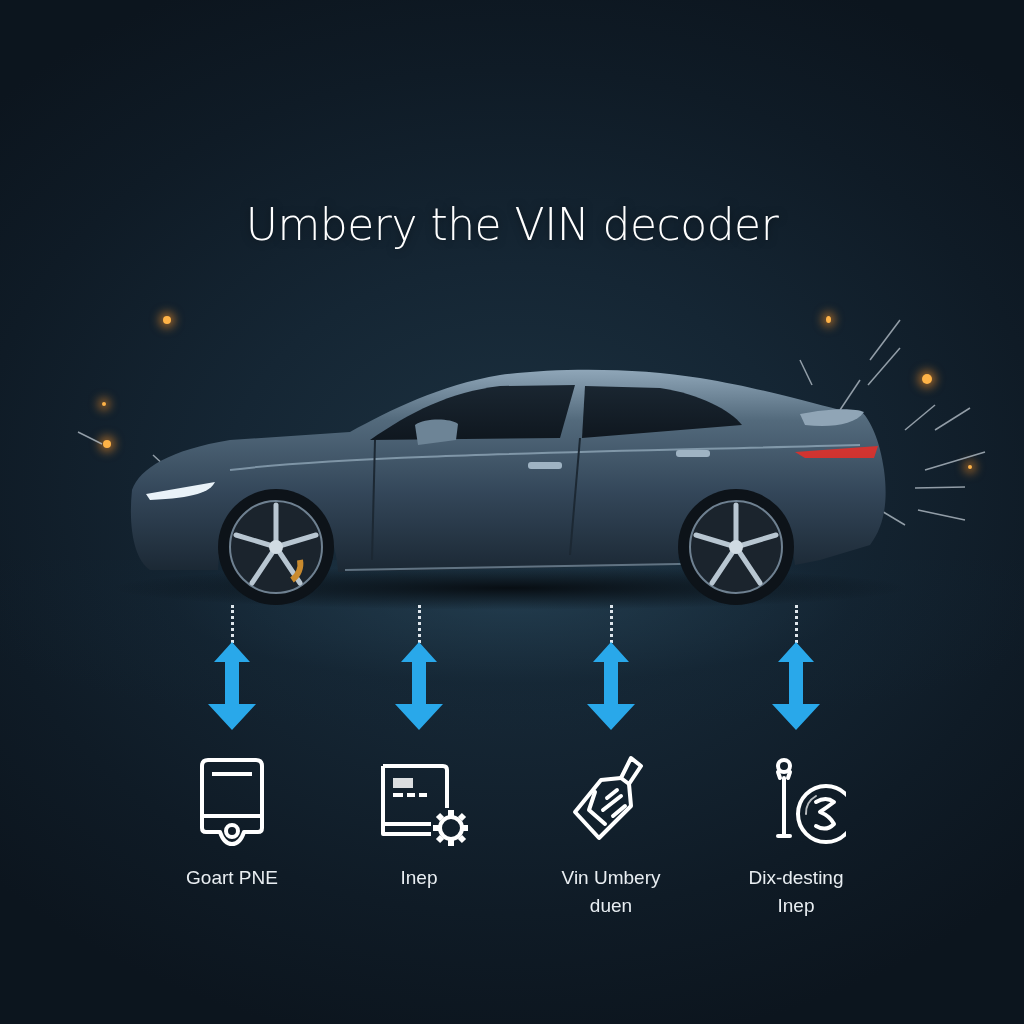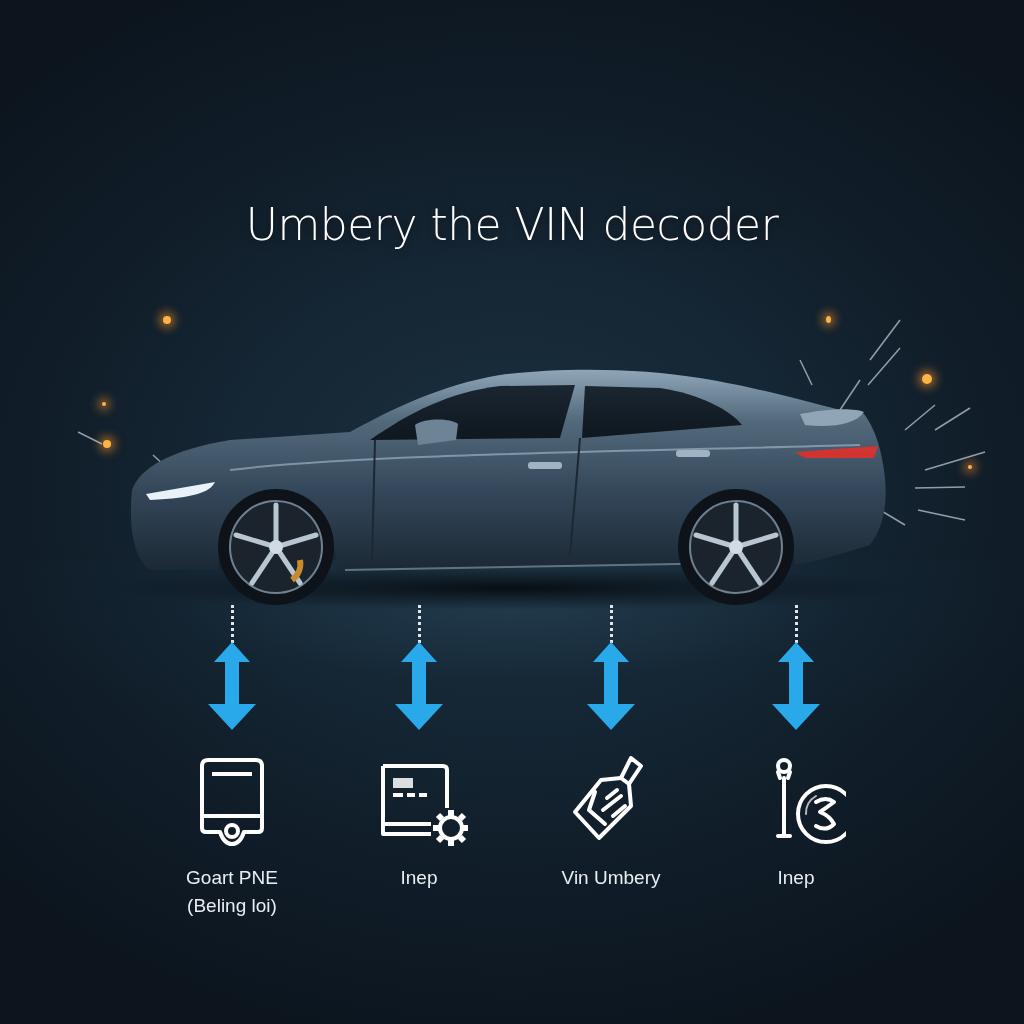--- a/index.html
+++ b/index.html
@@ -153,21 +153,20 @@
   <svg class="icon" viewBox="0 0 100 100">
     <g fill="none" stroke="#ffffff" stroke-width="4" stroke-linejoin="round">
       <path d="M26,10 L74,10 Q80,10 80,16 L80,78 Q80,82 76,82 L62,82 Q58,94 50,94 Q42,94 38,82 L24,82 Q20,82 20,78 L20,16 Q20,10 26,10 Z"></path>
       <line x1="30" y1="24" x2="70" y2="24"></line>
       <line x1="20" y1="66" x2="80" y2="66"></line>
       <circle cx="50" cy="81" r="6"></circle>
     </g>
   </svg>
   <div class="label">
     <span>Goart PNE</span>
-    <span>(Beling loi)</span>
   </div>
 </div>
 
 <div class="feature" style="left:324px;">
   <svg class="icon" viewBox="0 0 100 100">
     <g fill="none" stroke="#ffffff" stroke-width="4" stroke-linejoin="round">
       <path d="M14,16 L74,16 Q78,16 78,20 L78,58"></path>
       <path d="M14,16 L14,84 L62,84"></path>
       <line x1="14" y1="74" x2="62" y2="74"></line>
       <line x1="24" y1="45" x2="34" y2="45"></line>
@@ -198,31 +197,33 @@
       <path d="M70,8 L80,16 L68,34 L60,28 Z"></path>
       <path d="M60,28 L40,30 L14,62 L38,88 L70,56 L68,34"></path>
       <path d="M34,42 L28,60 L44,74"></path>
       <line x1="46" y1="48" x2="56" y2="40"></line>
       <line x1="42" y1="60" x2="60" y2="46"></line>
       <line x1="52" y1="66" x2="64" y2="56"></line>
     </g>
   </svg>
   <div class="label">
     <span>Vin Umbery</span>
+    <span>duen</span>
   </div>
 </div>
 
 <div class="feature" style="left:701px;">
   <svg class="icon" viewBox="0 0 100 100">
     <g fill="none" stroke="#ffffff" stroke-width="4" stroke-linejoin="round" stroke-linecap="round">
       <circle cx="38" cy="16" r="6"></circle>
       <path d="M32,22 L34,28 M44,22 L42,28"></path>
       <line x1="38" y1="28" x2="38" y2="86"></line>
       <line x1="32" y1="86" x2="44" y2="86"></line>
       <circle cx="80" cy="64" r="28"></circle>
       <path d="M70,52 Q80,46 88,52 Q80,58 74,62 Q84,66 88,74 Q80,82 70,76"></path>
       <path d="M60,64 a20,20 0 0 1 10,-18" stroke-width="2" opacity="0.7"></path>
     </g>
   </svg>
   <div class="label">
+    <span>Dix-desting</span>
     <span>Inep</span>
   </div>
 </div>
 
 </body></html>

